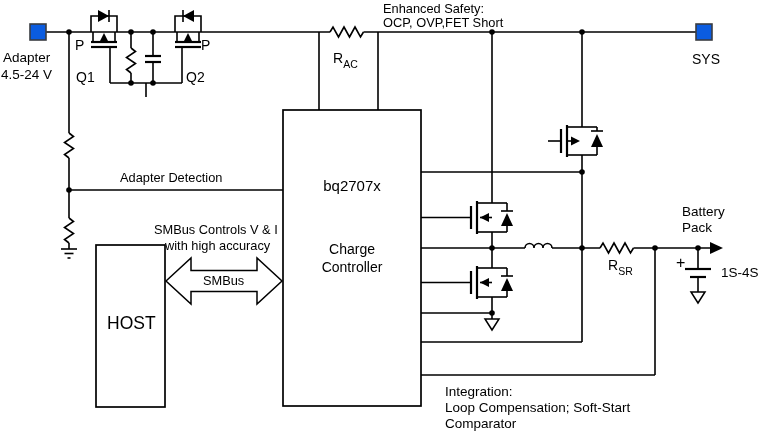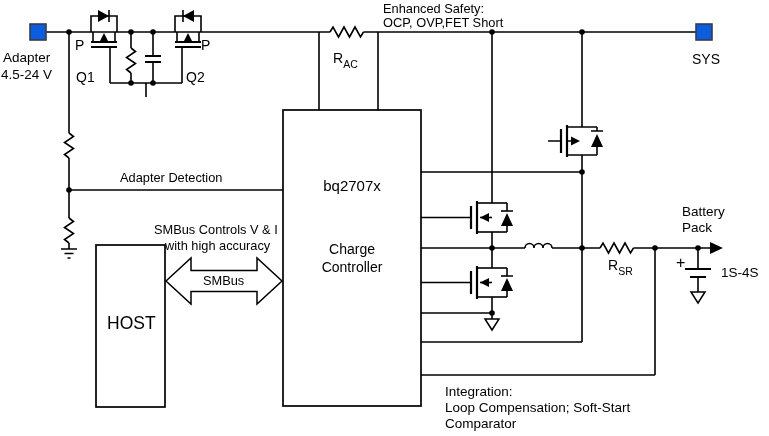--- a/index.html
+++ b/index.html
@@ -1,17 +1,17 @@
 <!DOCTYPE html>
 <html><head>
 <meta charset="utf-8">
 <style>
   html,body{margin:0;padding:0;background:#ffffff;}
   #stage{position:relative;width:769px;height:436px;background:#fff;overflow:hidden;
-         font-family:"Liberation Sans","DejaVu Sans",sans-serif;border-radius:11px;}
+         font-family:"Liberation Sans","DejaVu Sans",sans-serif;}
   svg{display:block;}
   svg text{font-family:"Liberation Sans","DejaVu Sans",sans-serif;fill:#000;}
   .w   {fill:none;stroke:#000;stroke-width:1.6;}
   .wb  {fill:none;stroke:#000;stroke-width:2.2;}
   .box {fill:#fff;stroke:#000;stroke-width:1.7;}
   .dot {fill:#000;stroke:none;}
   .tri {fill:#000;stroke:none;}
   .opentri{fill:#fff;stroke:#000;stroke-width:1.5;}
   .term{stroke:#3a3d42;stroke-width:1.6;}
   .t10{font-size:10.5px;}

